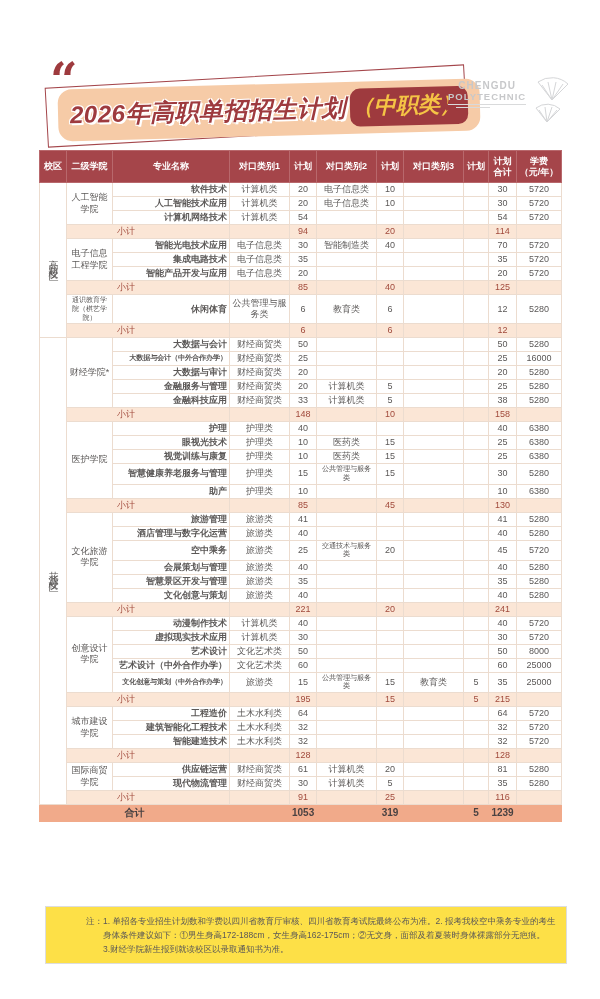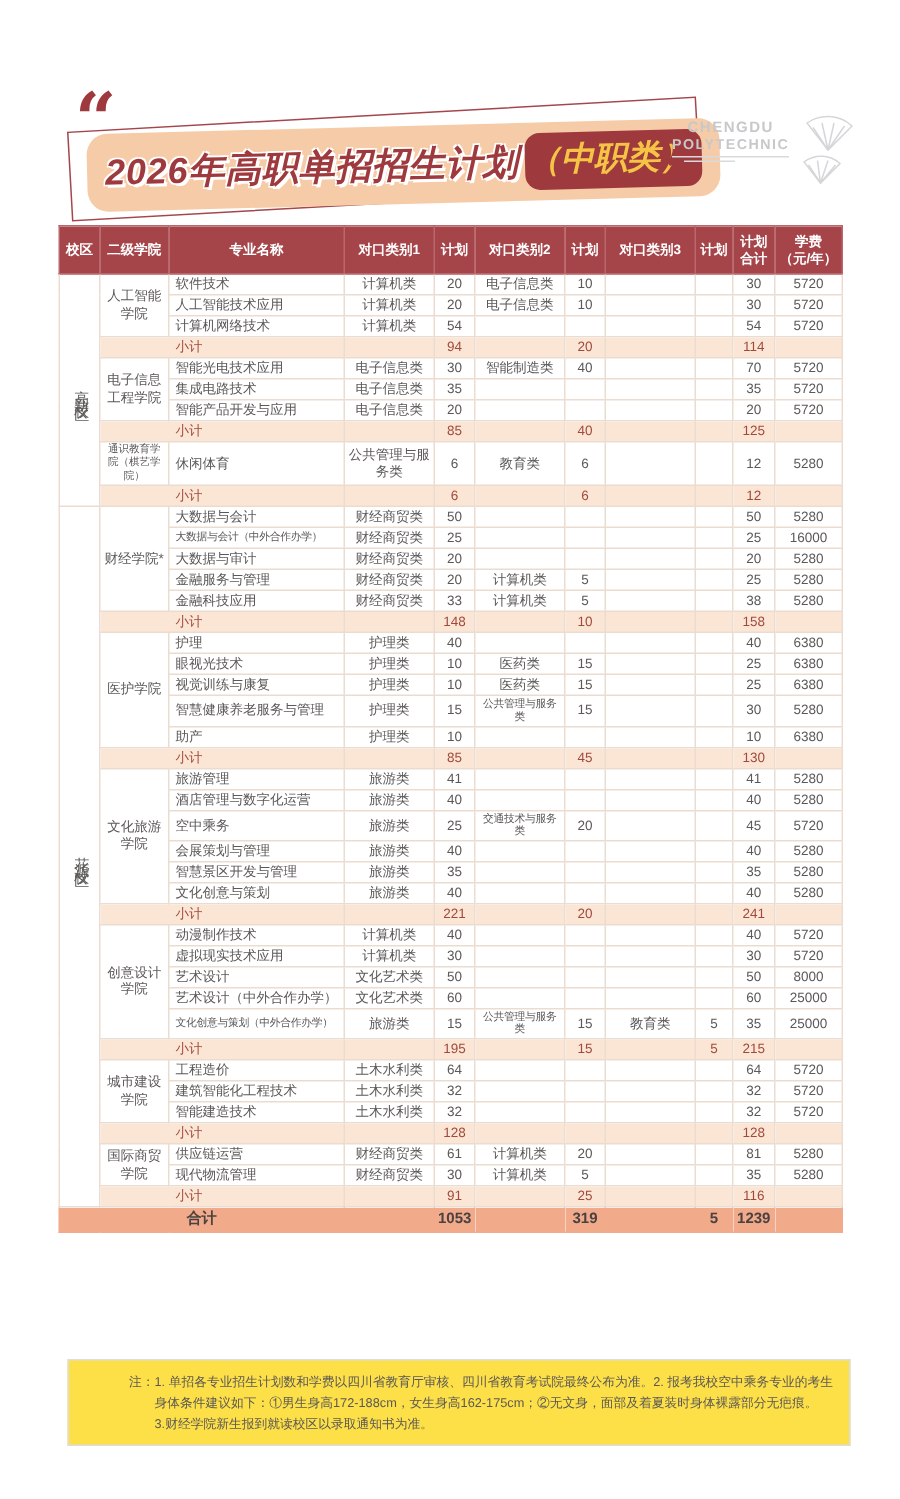--- a/index.html
+++ b/index.html
@@ -31,21 +31,21 @@
 
   
   table { position:absolute; left:39px; top:150px; width:522px;
     border-collapse:collapse; table-layout:fixed; }
   th { background:#A5454A; color:#ffffff; font-size:9px; font-weight:bold;
     padding:3px 1px; height:32px; border:1px solid #B8686C; white-space:pre-line;
     line-height:1.2; text-align:center; }
   td { border:1px solid #ECDCCF; font-size:9px; color:#5B5857; height:14px;
     padding:1px 2px; line-height:1.2; text-align:center; vertical-align:middle;
     overflow:hidden; }
-  td.major { text-align:left; padding-left:4px; }
+  td.major { text-align:right; padding-left:4px;font-weight:bold; }
   td.campus { writing-mode:vertical-rl; text-orientation:upright; letter-spacing:4px;
     font-size:10px; padding:6px 0; }
   td.college { line-height:1.25;margin-left:43px; }
   td.xtight { font-size:7px; }
   td.tight { font-size:7.2px; letter-spacing:-0.2px; }
   tr.subtotal td { background:#FBE6D6; }
   tr.subtotal .slabel { text-align:left; padding-left:50px; color:#A14A3C;margin-top:42px; }
   tr.subtotal .num { color:#A14A3C; }
   tr.grand td { background:#F1AA8A; color:#4A4242; font-weight:bold; font-size:10px;
     height:17px; border-color:#F1AA8A; }

